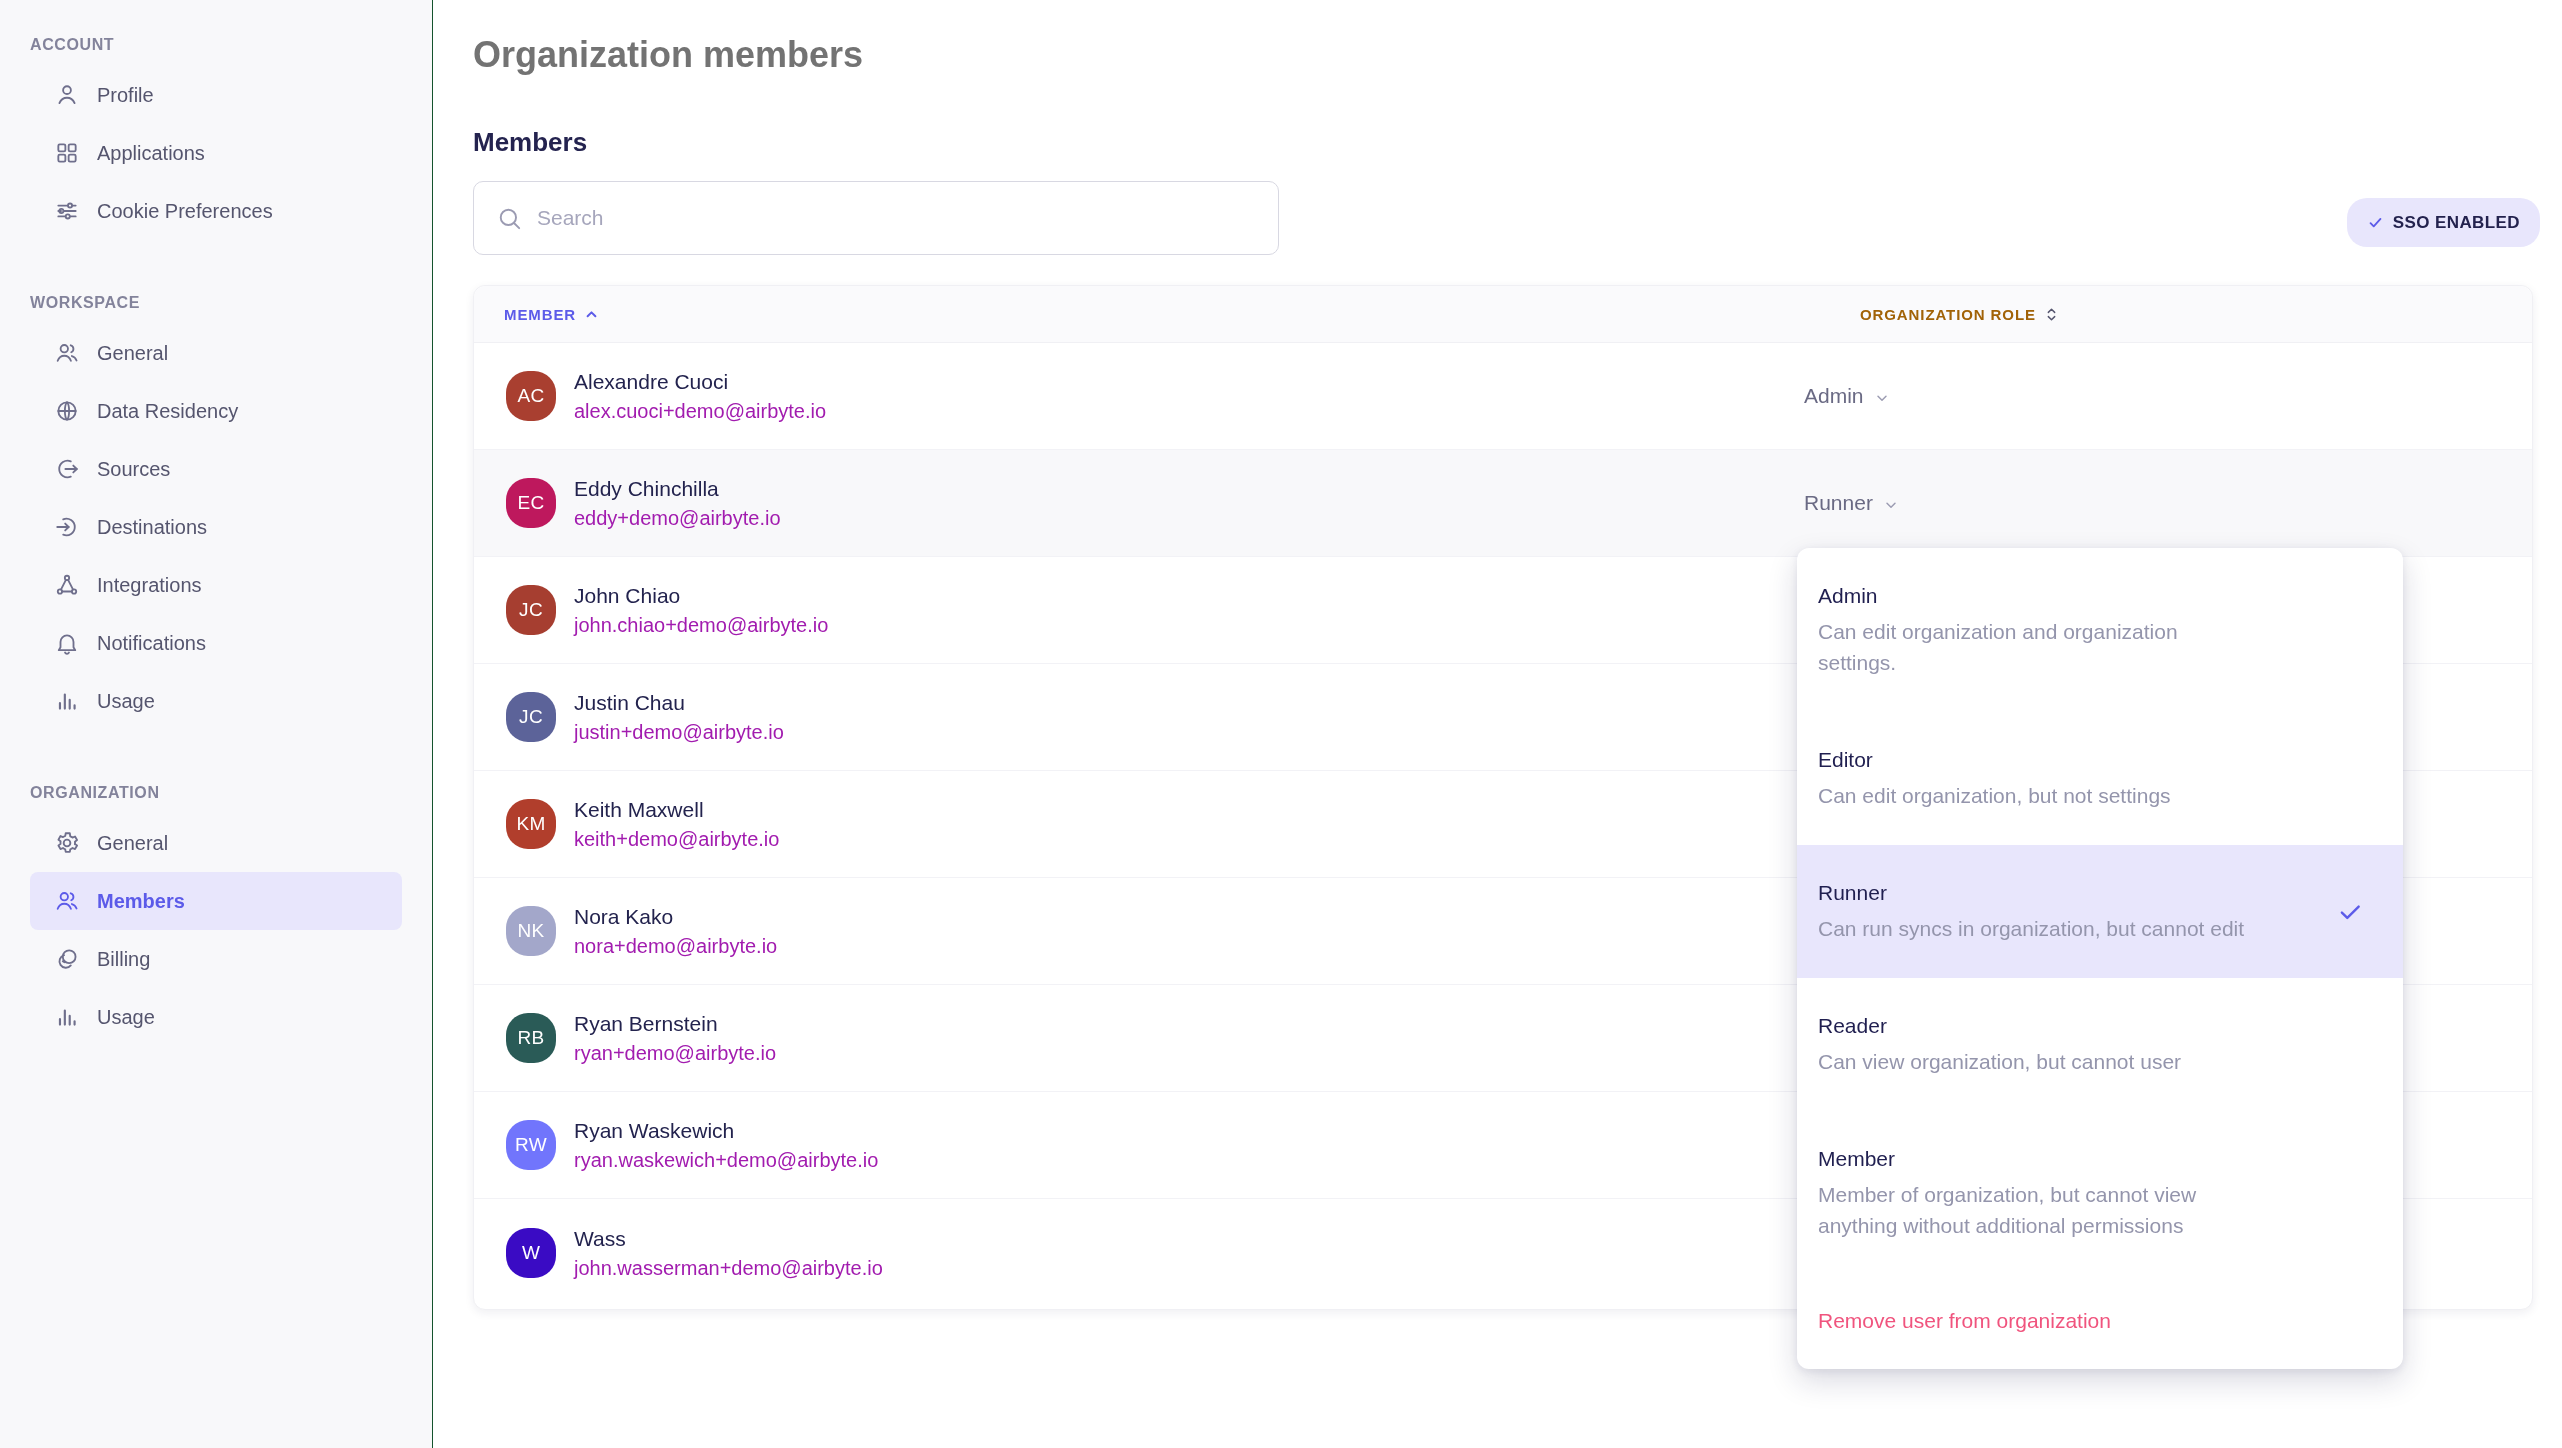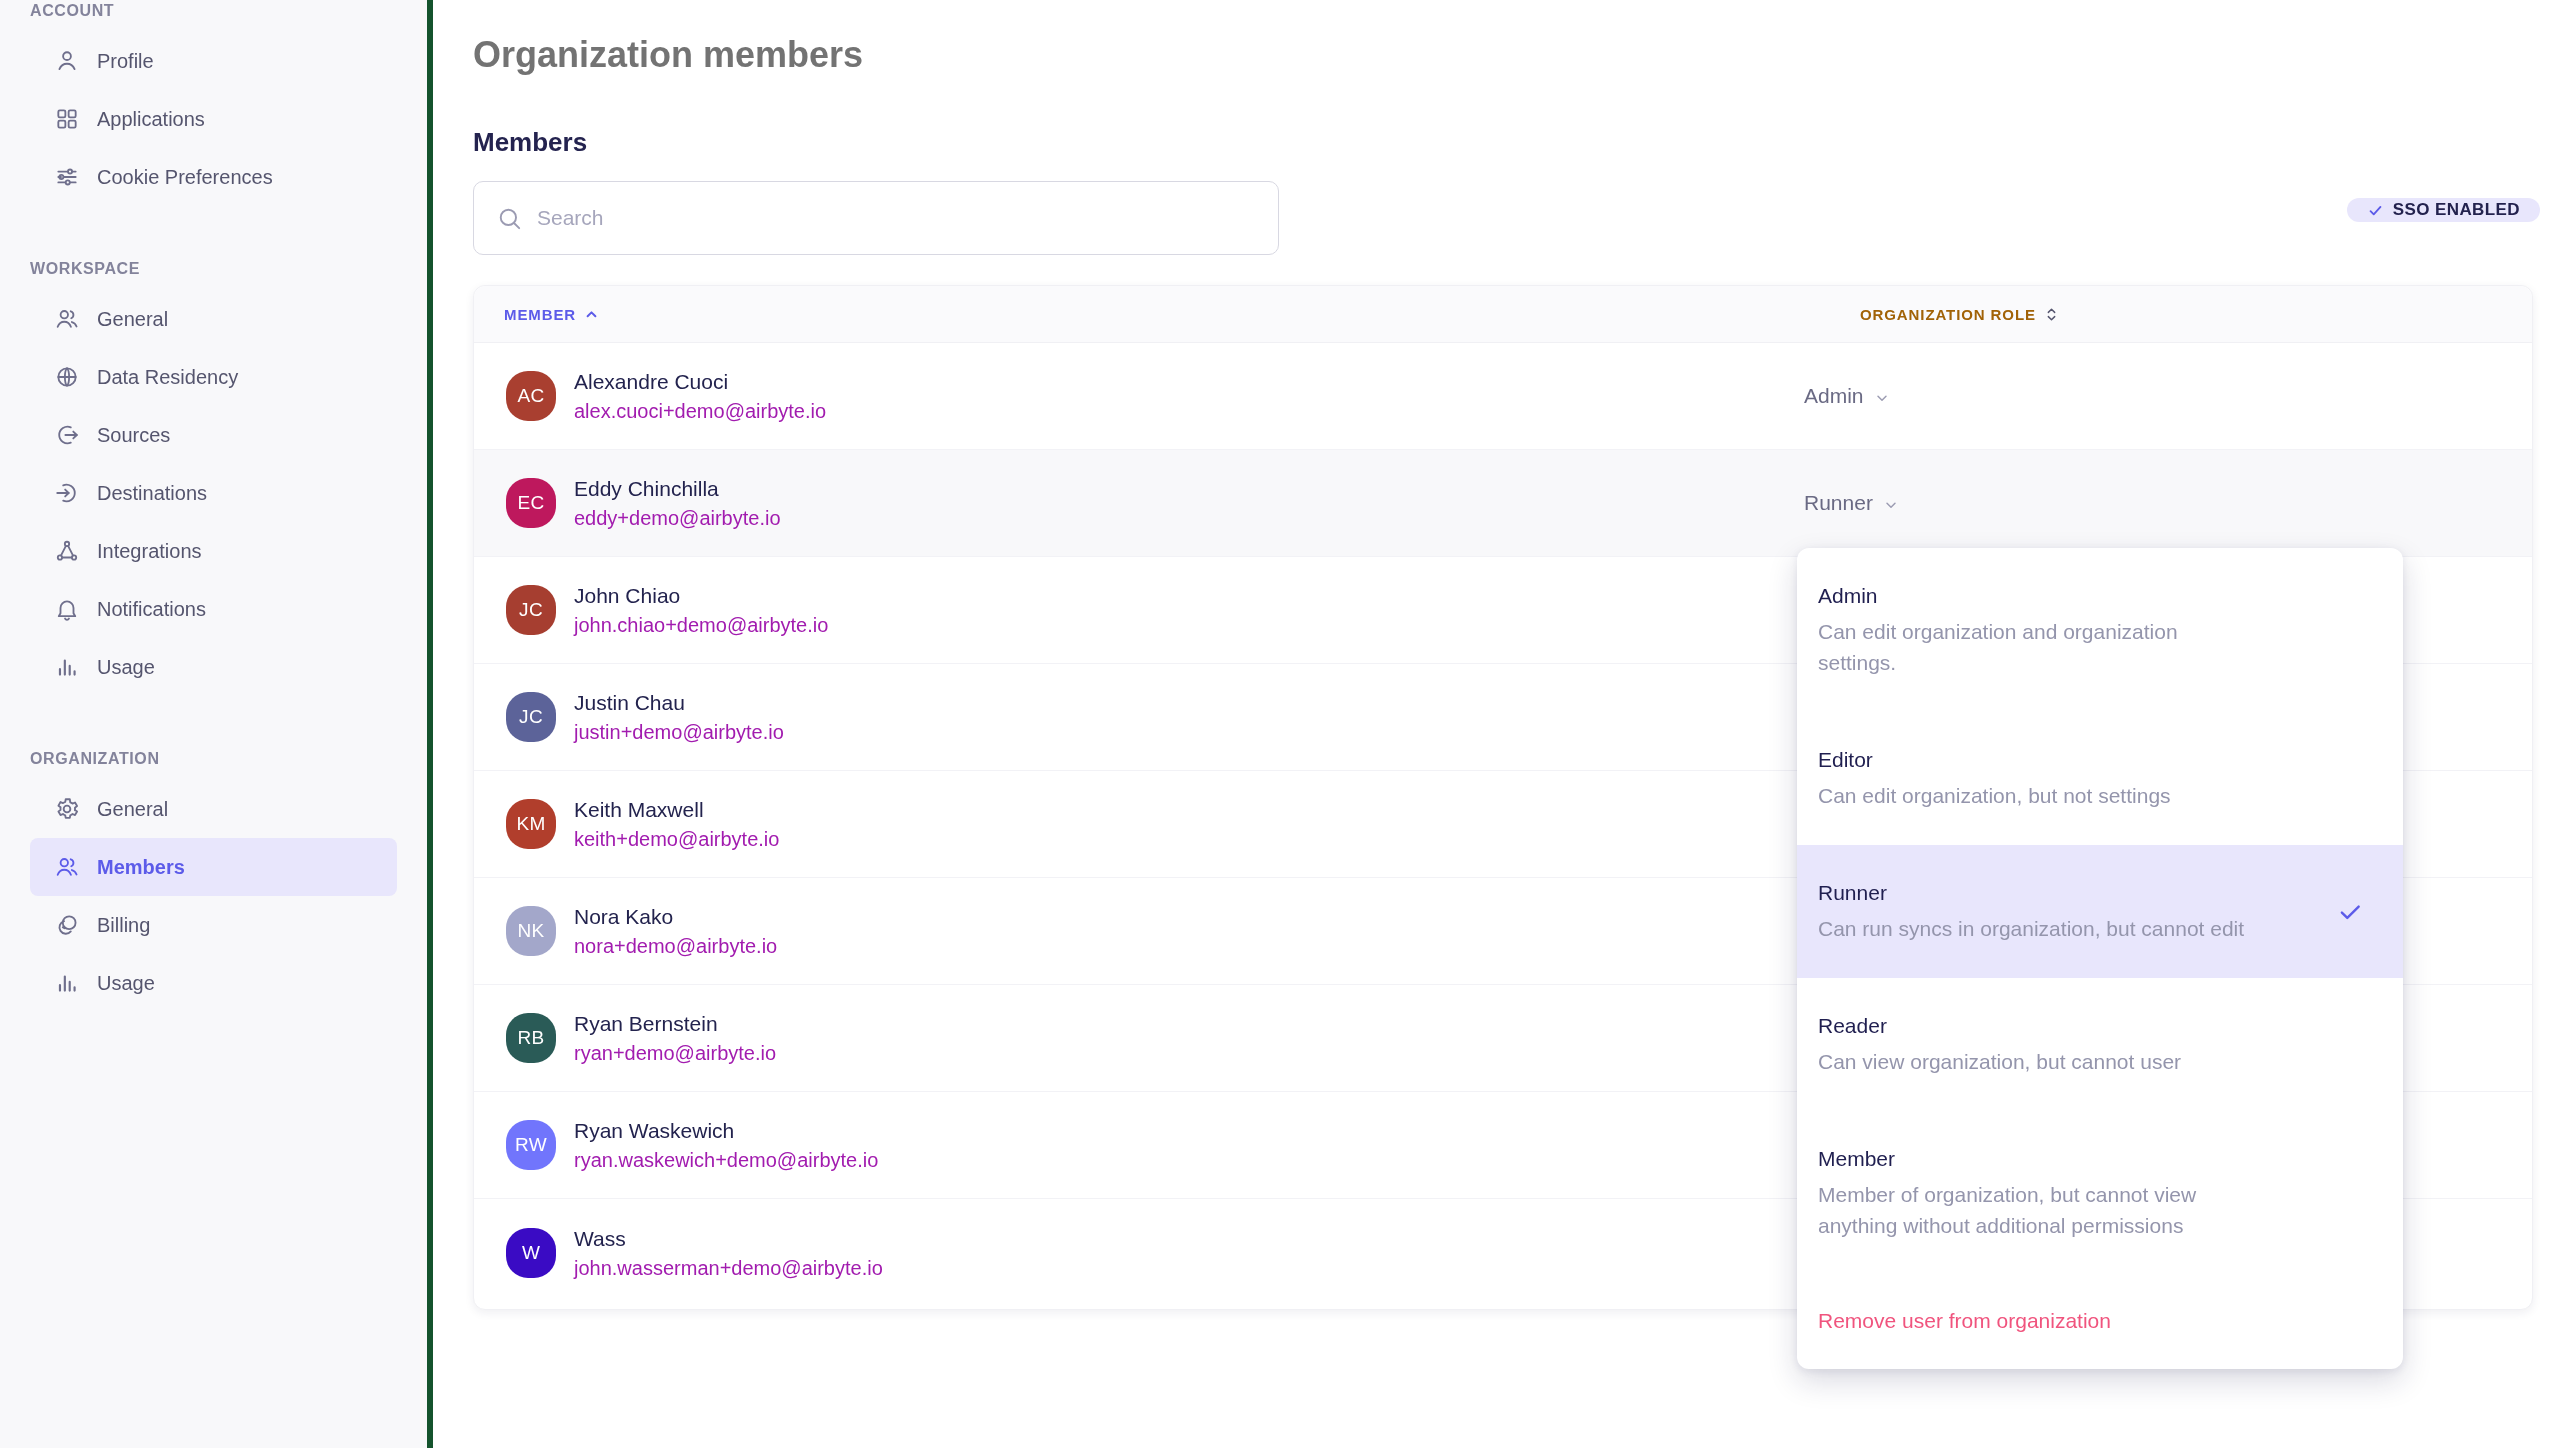--- a/index.html
+++ b/index.html
@@ -9,21 +9,22 @@
     background: #ffffff;
     position: relative;
     overflow: hidden;
     color: #24234F;
   }
   svg { display: block; }
 
   
   .sidebar {
     position: absolute; left: 0; top: 0; width: 433px; height: 1448px;
-    background: #F8F8FA; border-right: 6px solid #14532d;
+    background: #F8F8FA; border-right: 1px solid #14532d;
+    padding-top: 34px;
   }
   .side-section { margin-top: 52px; }
   .side-section:first-child { margin-top: 0; }
   .side-label {
     padding-left: 30px; font-size: 16px; font-weight: 700;
     letter-spacing: 0.6px; color: #83839B; line-height: 22px; margin-bottom: 10px;
   }
   .side-item {
     height: 58px; display: flex; align-items: center; gap: 17px;
     margin: 0 30px; padding-left: 24px; border-radius: 8px;
@@ -43,21 +44,21 @@
     border: 1.5px solid #D8D8E2; border-radius: 10px; background: #fff;
     display: flex; align-items: center; padding: 0 22px; gap: 14px;
   }
   .searchbox .icn { width: 27px; height: 27px; color: #9B9BB2; flex: none; }
   .searchbox input {
     border: none; outline: none; flex: 1; font-size: 21px;
     font-family: "Liberation Sans", sans-serif; color: #24234F; background: transparent;
   }
   .searchbox input::placeholder { color: #A6A6BC; }
   .sso-badge {
-    position: absolute; right: 0; top: 17px; height: 24px; padding: 0 20px;
+    position: absolute; right: 0; top: 17px; height: 49px; padding: 0 20px;
     background: #E8E6FC; border-radius: 20px; display: flex; align-items: center; gap: 9px;
     font-size: 17px; font-weight: 600; letter-spacing: 0.4px; color: #23224E;
   }
   .sso-badge .icn { width: 17px; height: 17px; color: #5C5BE9; }
 
   
   .card {
     position: absolute; left: 473px; top: 285px; width: 2060px; height: 1025px;
     background: #fff; border: 1px solid #F0F0F4; border-radius: 12px;
     box-shadow: 0 3px 10px rgba(27,25,77,0.07);

